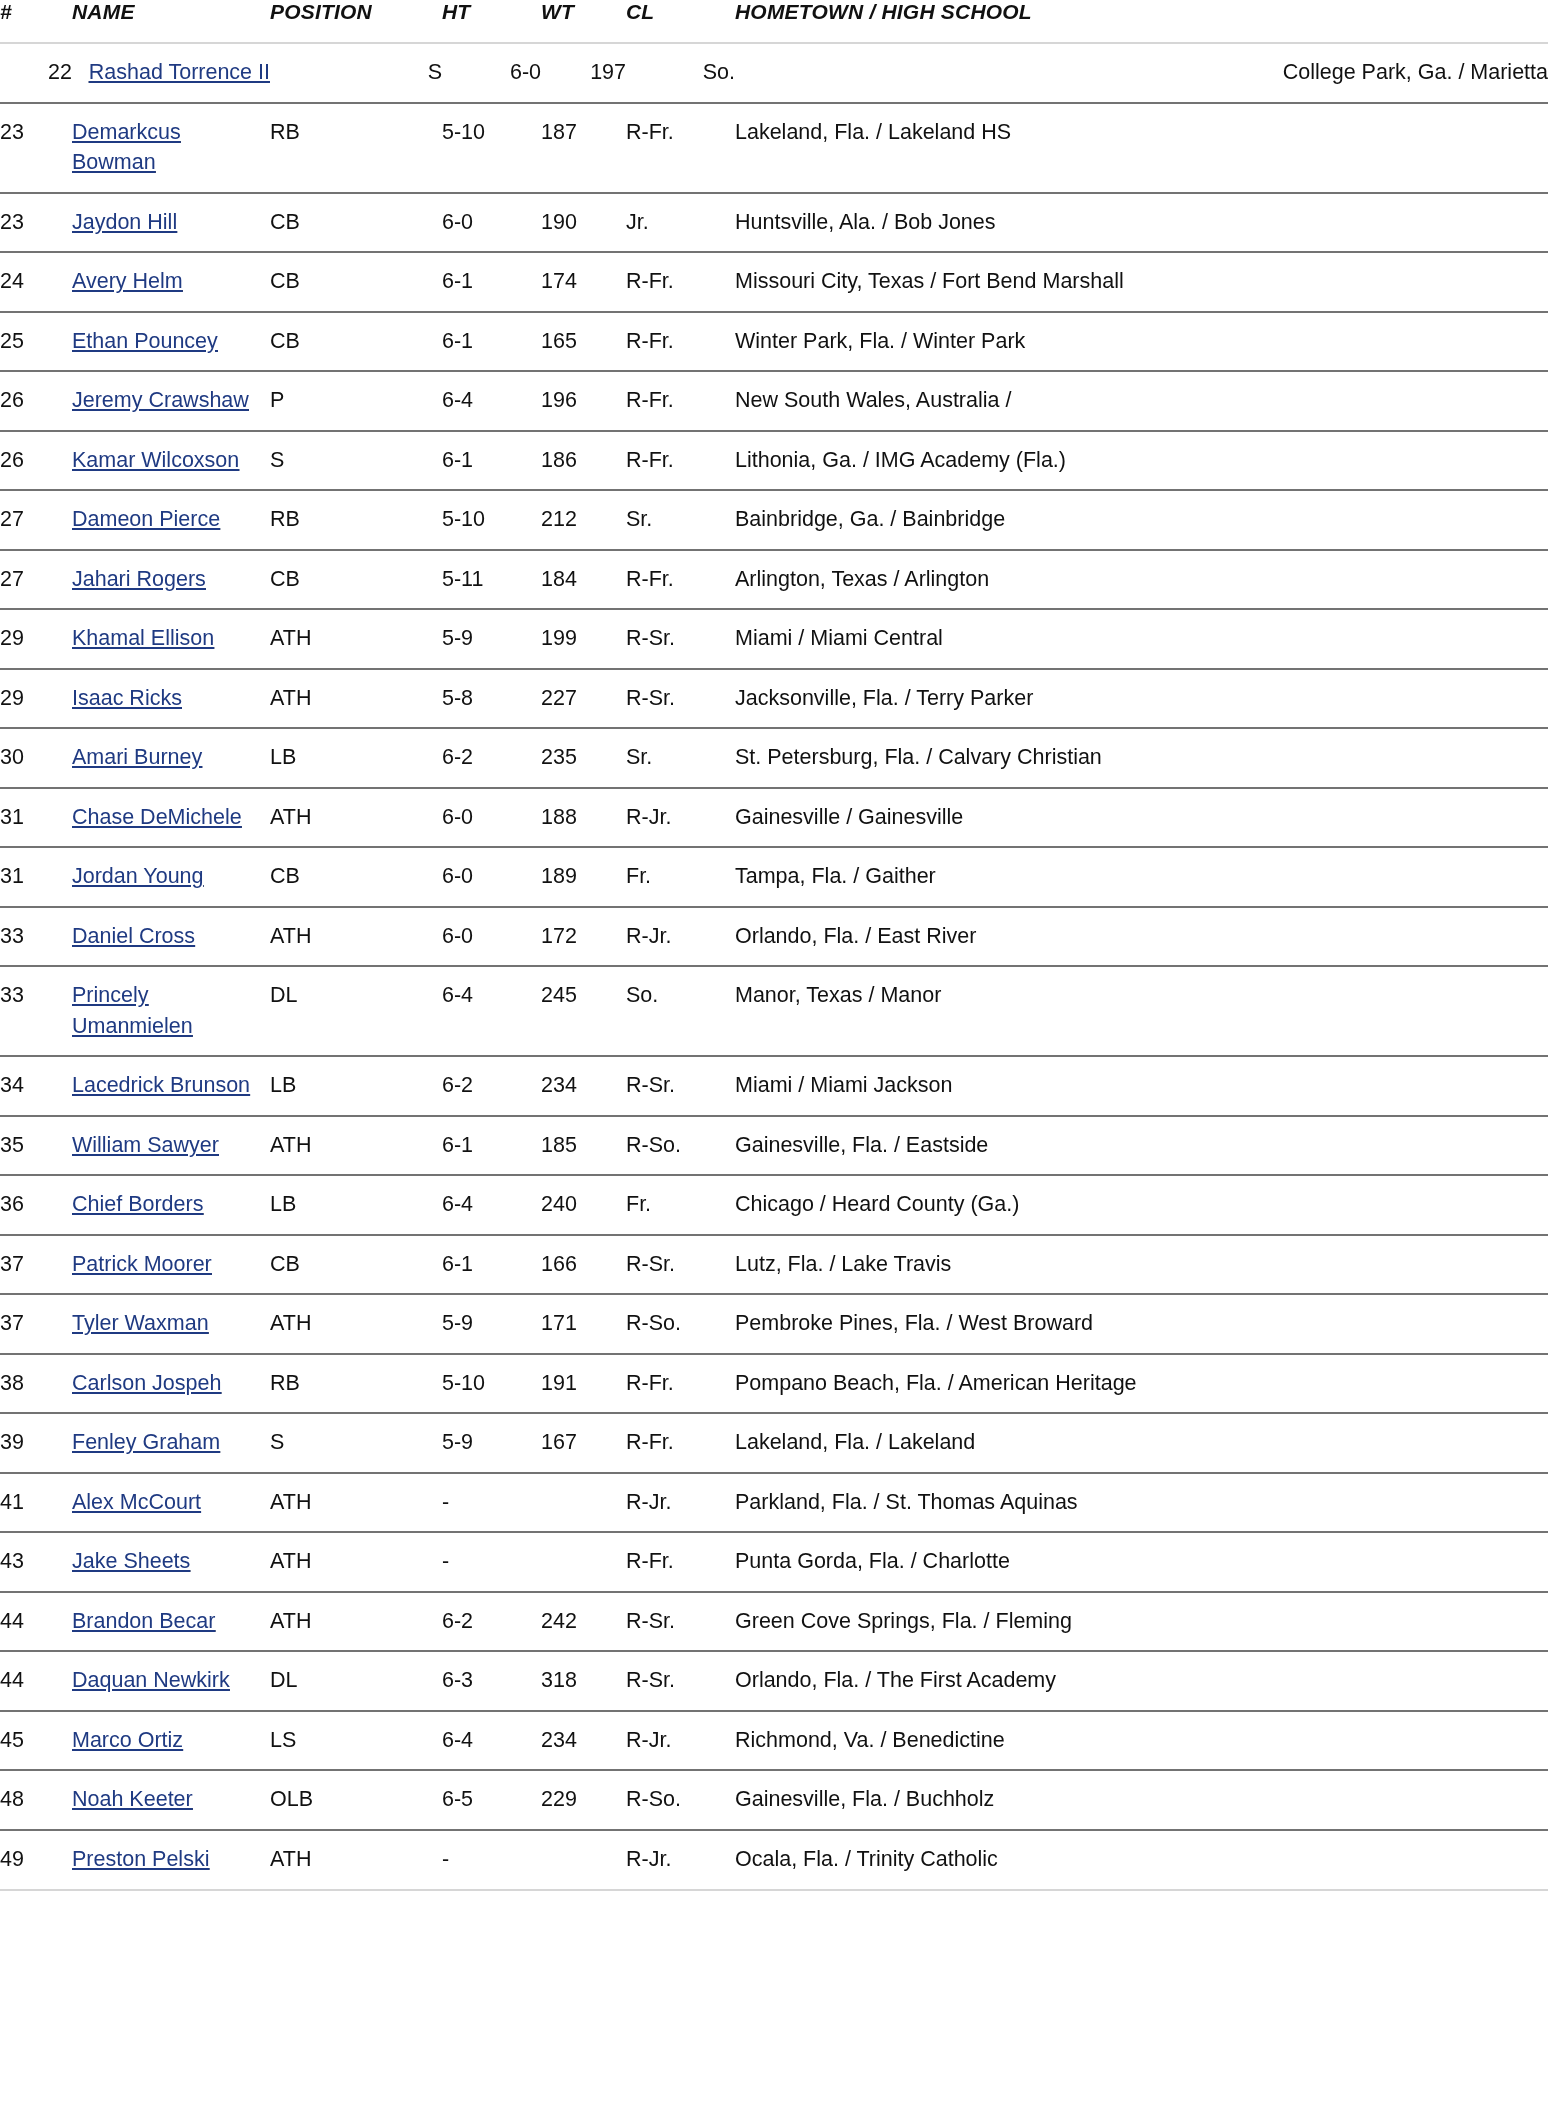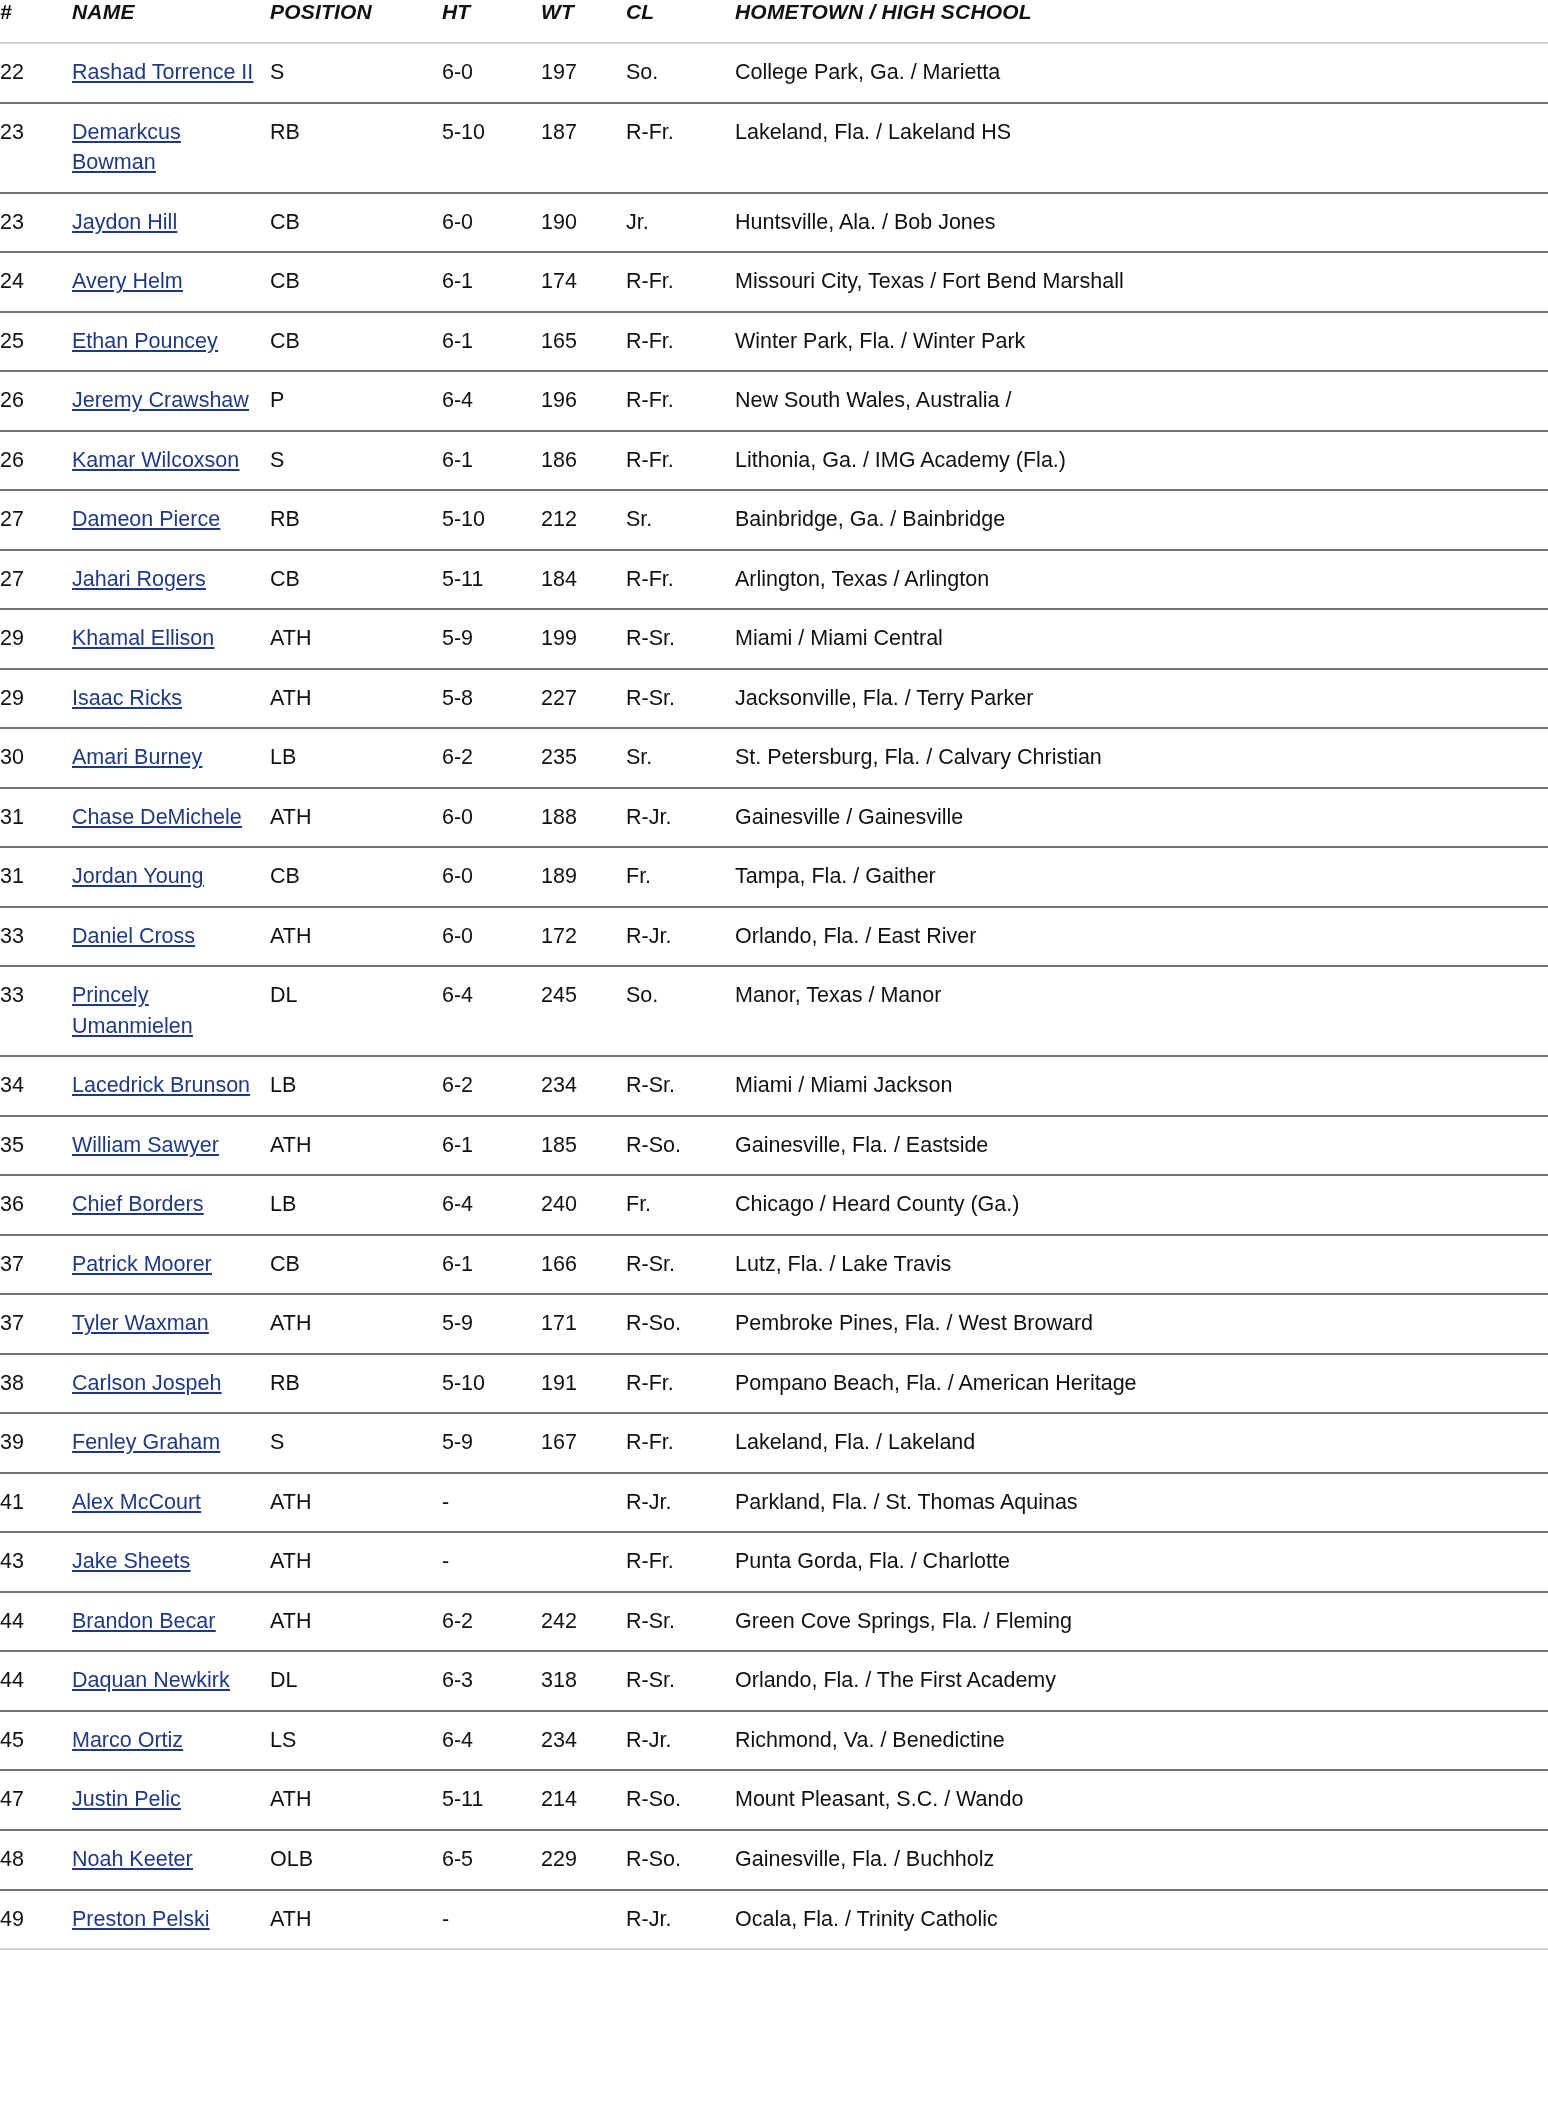--- a/index.html
+++ b/index.html
@@ -49,20 +49,21 @@
     white-space: nowrap;
   }
   thead th.h-num  { padding-left: 14px; }
   thead th.h-name { padding-left: 0; }
 
   table.roster tbody tr {
     border-top: 2px solid #737373;
   }
   table.roster tbody tr:first-child {
     border-top: 2px solid #d6d6d6;
+    text-align: right;
   }
   table.roster tbody tr:last-child {
     border-bottom: 2px solid #d6d6d6;
   }
 
   table.roster tbody td {
     padding: 13px 0 14px 0;
     vertical-align: top;
     line-height: 1.42;
     color: #111111;
@@ -359,29 +360,20 @@
         <tr>
           <td class="cell-num">45</td>
           <td class="cell-name"><a class="player-link">Marco Ortiz</a></td>
           <td class="cell-pos">LS</td>
           <td class="cell-ht">6-4</td>
           <td class="cell-wt">234</td>
           <td class="cell-cl">R-Jr.</td>
           <td class="cell-home">Richmond, Va. / Benedictine</td>
         </tr>
         <tr>
-          <td class="cell-num">47</td>
-          <td class="cell-name"><a class="player-link">Justin Pelic</a></td>
-          <td class="cell-pos">ATH</td>
-          <td class="cell-ht">5-11</td>
-          <td class="cell-wt">214</td>
-          <td class="cell-cl">R-So.</td>
-          <td class="cell-home">Mount Pleasant, S.C. / Wando</td>
-        </tr>
-        <tr>
           <td class="cell-num">48</td>
           <td class="cell-name"><a class="player-link">Noah Keeter</a></td>
           <td class="cell-pos">OLB</td>
           <td class="cell-ht">6-5</td>
           <td class="cell-wt">229</td>
           <td class="cell-cl">R-So.</td>
           <td class="cell-home">Gainesville, Fla. / Buchholz</td>
         </tr>
         <tr>
           <td class="cell-num">49</td>

